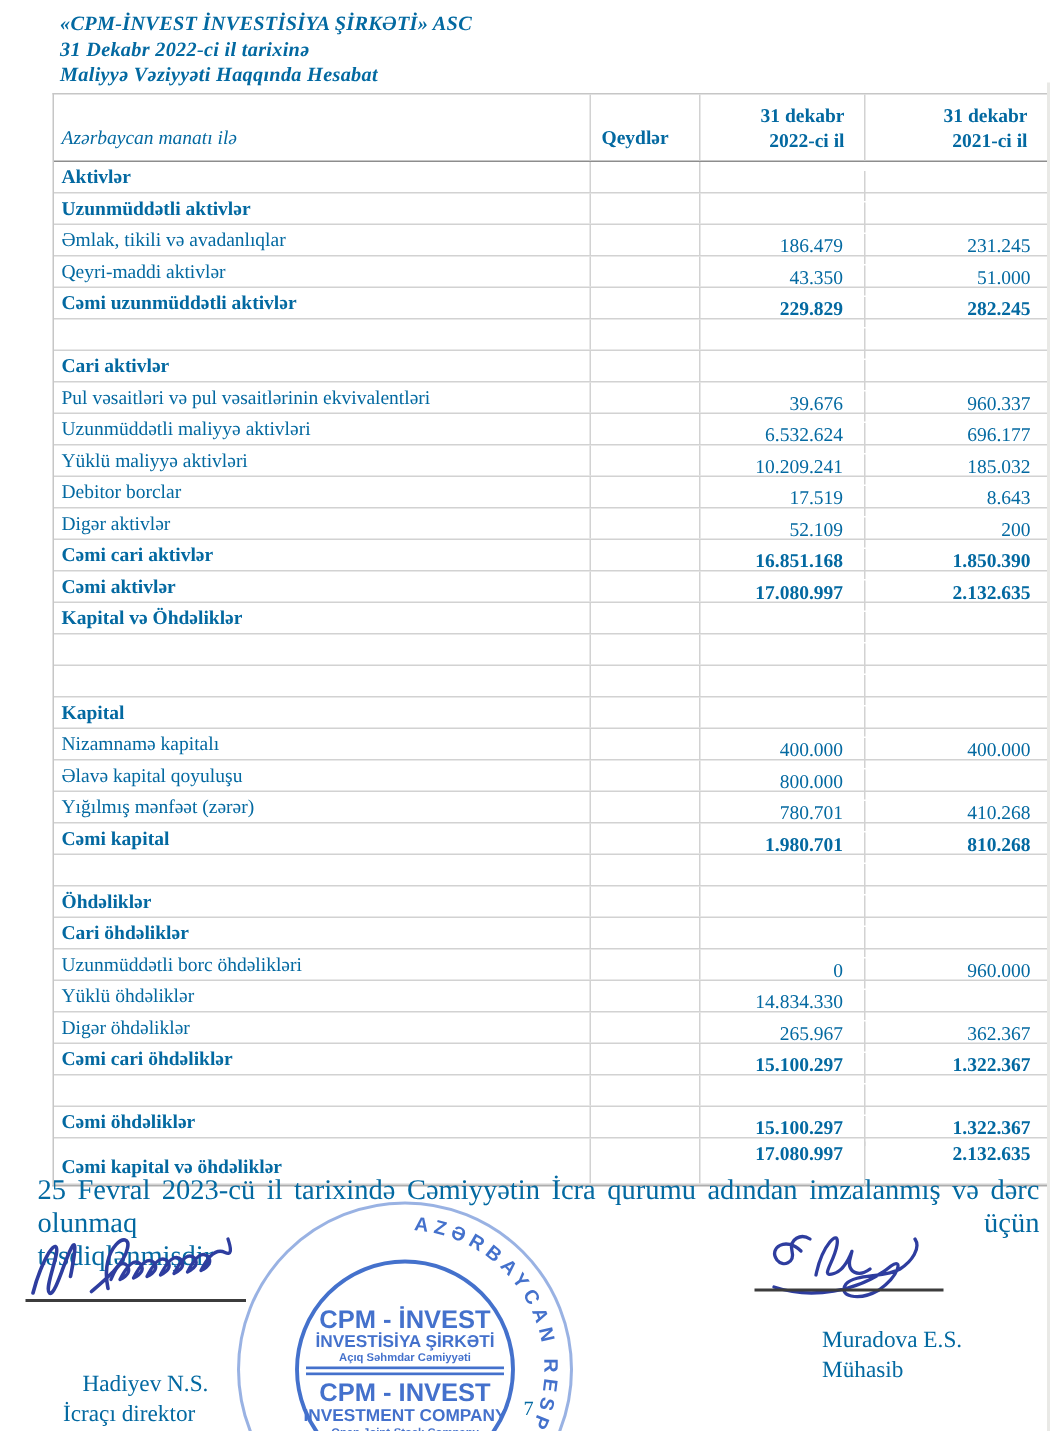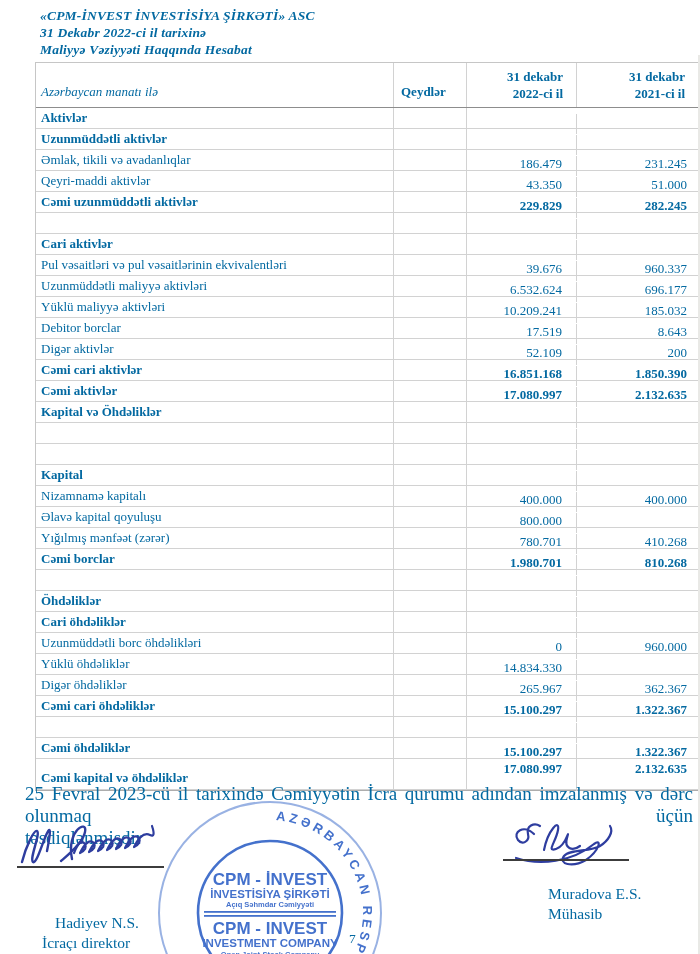--- a/index.html
+++ b/index.html
@@ -199,21 +199,21 @@
           <div class="tcell val v22">800.000</div>
           <div class="tcell val v21"></div>
         </div>
         <div class="trow">
           <div class="tcell lbl">Yığılmış mənfəət (zərər)</div>
           <div class="tcell notes"></div>
           <div class="tcell val v22">780.701</div>
           <div class="tcell val v21">410.268</div>
         </div>
         <div class="trow">
-          <div class="tcell lbl b">Cəmi borclar</div>
+          <div class="tcell lbl b">Cəmi kapital</div>
           <div class="tcell notes"></div>
           <div class="tcell val v22 b">1.980.701</div>
           <div class="tcell val v21 b">810.268</div>
         </div>
         <div class="trow">
           <div class="tcell lbl"></div>
           <div class="tcell notes"></div>
           <div class="tcell val v22"></div>
           <div class="tcell val v21"></div>
         </div>

